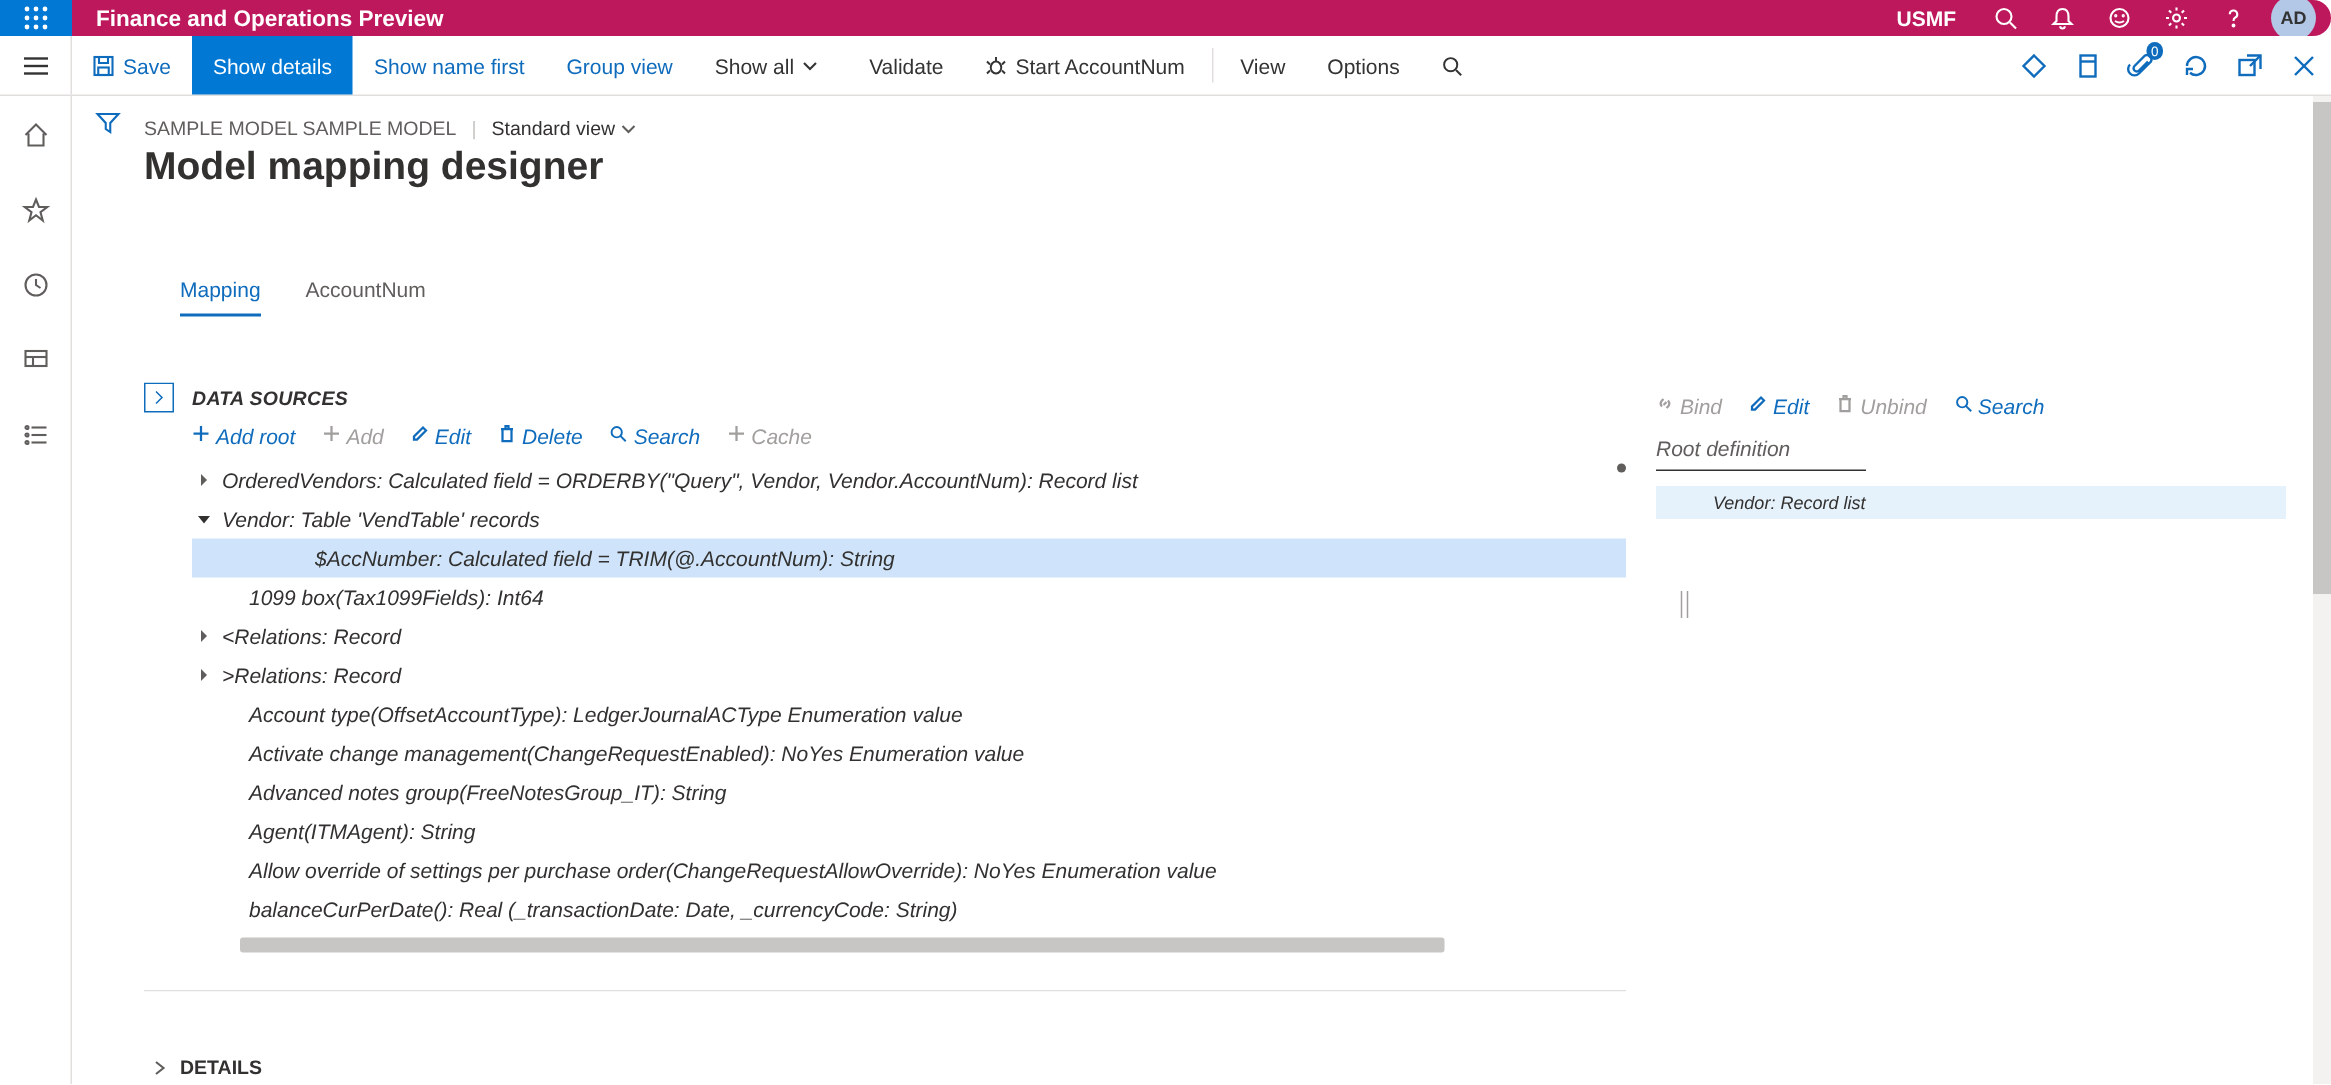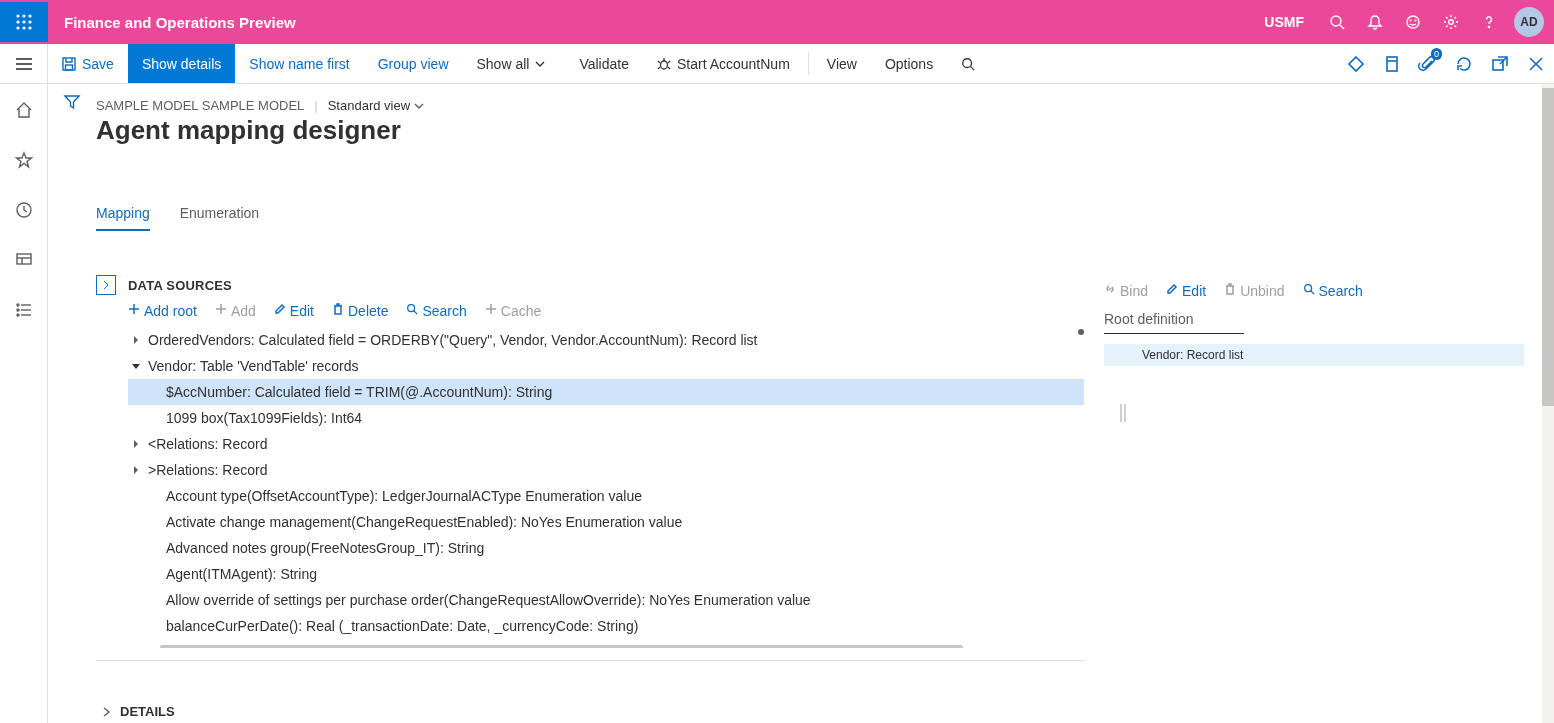--- a/index.html
+++ b/index.html
@@ -1,20 +1,20 @@
 <!DOCTYPE html>
 <html><head>
 <meta charset="utf-8">
 <style>
   * { box-sizing: border-box; margin: 0; padding: 0; font-family: "Segoe UI", -apple-system, sans-serif; }
   html, body { height: 100%; overflow: hidden; }
   body { display: flex; flex-direction: column; font-size: 14px; color: #323130; }
 
   
-  .topbar { height: 44px; background: #ec4899; color: #fff; display: flex; align-items: center; }
+  .topbar { height: 24px; background: #be185d; color: #fff; display: flex; align-items: center; border-radius: 16px; }
   .waffle { width: 48px; height: 40px; background: #0078D4; display: flex; align-items: center; justify-content: center; }
   .waffle svg { fill: #fff; }
   .app-title { padding: 0 16px; font-size: 15px; font-weight: 600; }
   .topbar-spacer { flex: 1; }
   .topbar-right { display: flex; align-items: center; }
   .company-label { padding: 0 14px; font-size: 14px; font-weight: 600; }
   .top-icon-btn { width: 38px; height: 40px; display: flex; align-items: center; justify-content: center; color: #fff; }
   .top-icon-btn svg { fill: none; stroke: #fff; stroke-width: 1.4; }
   .avatar { width: 30px; height: 30px; border-radius: 50%; background: #B3C7E6; color: #333; display: flex; align-items: center; justify-content: center; font-size: 12px; font-weight: 600; margin: 0 10px 0 6px; }
 
@@ -43,44 +43,44 @@
   .filter-col { width: 48px; display: flex; justify-content: center; padding-top: 10px; }
   .filter-col svg { stroke: #0F6CBD; fill: none; stroke-width: 1.4; }
 
   .page { flex: 1; display: flex; flex-direction: column; overflow: hidden; padding-right: 18px; gap: 37px; }
   .page-header { padding: 14px 6px 8px 0; }
   .breadcrumb-row { display: flex; align-items: center; gap: 10px; font-size: 13px; color: #605E5C; margin-bottom: 2px;}
   .breadcrumb-sep { color: #C8C6C4; }
   .view-dd { display: flex; align-items: center; gap: 4px; cursor: pointer; color:#323130;}
   .page-title { font-size: 26px; font-weight: 600; margin-top: 2px; }
 
-  .tabs { display: flex; gap: 30px; padding: 8px 0 0 0; border-bottom: 1px solid transparent;}
+  .tabs { display: flex; gap: 30px; padding: 8px 0 0 0; border-bottom: 1px solid transparent; margin-left: 24px;}
   .tab { padding: 6px 0 8px 0; font-size: 14px; color: #605E5C; cursor: pointer; }
   .tab.active { color: #0F6CBD; border-bottom: 2px solid #0F6CBD; }
 
-  .workspace { flex: 1; display: flex; overflow: hidden; padding-top: 6px; }
+  .workspace { flex: 1; display: flex; overflow: hidden; padding-top: 6px; font-style: italic; }
 
   
   .ds-col { flex: 1; display: flex; flex-direction: column; border-bottom: 1px solid #E1DFDD; margin-right: 20px; overflow: hidden; padding-bottom: 12px;}
   .ds-header-row { display: flex; align-items: center; gap: 12px; }
   .expand-handle { width: 20px; height: 20px; border: 1px solid #0F6CBD; display: flex; align-items: center; justify-content: center; }
   .expand-handle svg { stroke: #0F6CBD; fill: none; }
   .panel-title { font-size: 13px; font-weight: 700; letter-spacing: .2px; }
   .ds-toolbar { display: flex; align-items: center; gap: 18px; padding: 8px 0 8px 32px; }
   .tool-btn { display: flex; align-items: flex-start; gap: 4px; font-size: 14px; cursor: pointer; }
   .tool-btn.enabled { color: #0F6CBD; }
   .tool-btn.disabled { color: #A19F9D; }
   .tool-btn svg { fill: none; stroke: currentColor; stroke-width: 1.5; }
 
   .tree { flex:1; overflow-x: auto; overflow-y: hidden; padding-left: 32px; position: relative;}
   .tree-inner { min-width: 100%; }
   .node-row { display: flex; align-items: center; height: 26px; font-size: 14px; white-space: nowrap; }
   .node-row .tw { width: 16px; display: inline-flex; justify-content: center; margin-right: 4px; }
   .node-row .tw svg { stroke: #605E5C; fill: #605E5C; }
-  .node-row.selected { background: #CFE4FA; }
+  .node-row.selected { background: #CFE4FA; padding-left: 44px; }
   .depth-0 .text { padding-left: 0; }
   .depth-1 .text { padding-left: 18px; }
   .hscroll { height:10px; background:#c8c6c4; margin: 6px 0 0 32px; border-radius: 2px; width: 84%;}
   .dot-anchor { position: absolute; right: 0; top: 2px; width: 6px; height: 6px; background: #605E5C; border-radius: 50%; }
 
   .splitter { width: 14px; display: flex; align-items: center; justify-content: center; cursor: col-resize; color: #A19F9D; position: absolute; top: 50%; left: 71.5%;}
 
   
   .dm-col { width: 420px; display: flex; flex-direction: column; }
   .dm-toolbar { display: flex; align-items: center; gap: 18px; padding: 8px 0 8px 0; }
@@ -303,26 +303,26 @@
         <div class="breadcrumb-row">
           <span>SAMPLE MODEL SAMPLE MODEL</span>
           <span class="breadcrumb-sep">|</span>
           <span class="view-dd">
             <span>Standard view</span>
             <svg width="10" height="10" viewBox="0 0 10 10" fill="none" stroke="#605E5C" stroke-width="1.4">
                 <path d="M1 3 L5 7 L9 3"></path>
               </svg>
           </span>
         </div>
-        <div class="page-title">Agent mapping designer</div>
+        <div class="page-title">Model mapping designer</div>
       </div>
 
       <div class="tabs">
         <div class="tab active">Mapping</div>
-        <div class="tab">Enumeration</div>
+        <div class="tab">AccountNum</div>
       </div>
 
       <div class="workspace">
 
         <div class="ds-col">
           <div class="ds-header-row">
             <div class="expand-handle">
               <svg width="8" height="10" viewBox="0 0 8 10">
                   <path d="M2 1 L6 5 L2 9"></path>
                 </svg>

